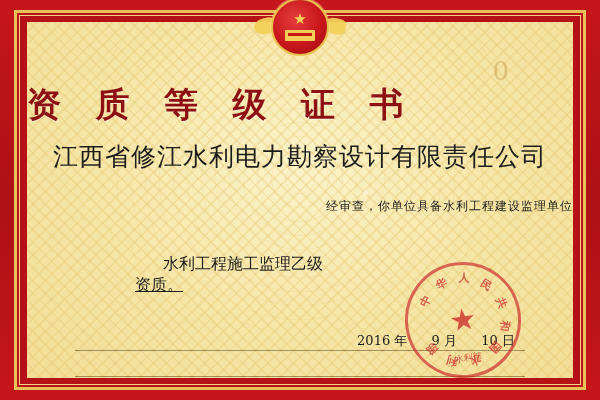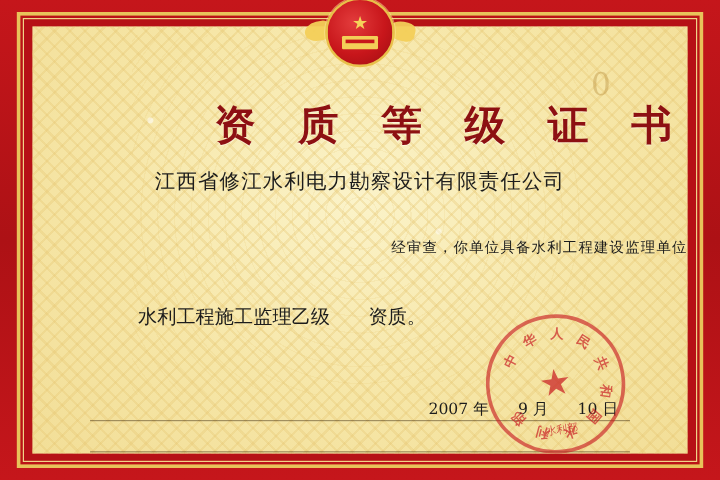--- a/index.html
+++ b/index.html
@@ -129,36 +129,36 @@
     opacity: .95;
   }
   .wing.l { left: 2px; transform: rotate(-12deg); }
   .wing.r { right: 2px; transform: rotate(12deg); }
 
   
   .title-main {
     position: absolute;
     left: 0; right: 0;
     top: 60px;
-    text-align: right;
-    font-family: Liberation Sans, sans-serif;
+    text-align: left;
+    font-family: Liberation Serif, serif;
     font-size: 34px;
     letter-spacing: 13px;
     font-weight: bold;
     color: #8d1012;
     text-shadow: 0 1px 0 rgba(255,255,255,.45);
   }
 
   .org-name {
     position: absolute;
     left: 0; right: 0;
     top: 118px;
     text-align: center;
     font-family: "DejaVu Serif", "Liberation Serif", serif;
-    font-size: 17px;
+    font-size: 25px;
     color: #1c1c1c;
     letter-spacing: 1px;
   }
 
   .line-review {
     position: absolute;
     left: 0; right: 0;
     top: 176px;
     text-align: right;
     font-family: "DejaVu Serif", "Liberation Serif", serif;
@@ -169,23 +169,24 @@
 
   .qual-row {
     position: absolute;
     left: 60px; right: 60px;
     top: 232px;
     display: flex;
     align-items: baseline;
     font-family: "DejaVu Serif", "Liberation Serif", serif;
     font-size: 16px;
     color: #1c1c1c;
+    flex-direction: column;
   }
   .qual-grade { flex: 0 0 auto; padding-left: 28px; }
-  .qual-tail { flex: 0 0 auto; margin-left: 32px; }
+  .qual-tail { flex: 0 0 auto; margin-left: 48px; text-decoration: underline; }
 
   
   .cert-no {
     position: absolute;
     left: 60px;
     top: 308px;
     font-family: "DejaVu Serif", "Liberation Serif", serif;
     font-size: 13px;
     color: #1c1c1c;
     white-space: nowrap;
@@ -306,21 +307,21 @@
       <span class="qual-tail">资质。</span>
     </div>
 
 
     <div class="underline-left"></div>
 
 
     <div class="underline-left2"></div>
 
     <div class="date-line">
-      <span>2007</span>
+      <span>2016</span>
       <span>年</span>
       <span class="gap"></span>
       <span>9</span>
       <span>月</span>
       <span class="gap"></span>
       <span>10</span>
       <span>日</span>
     </div>
 
     <div class="seal">

